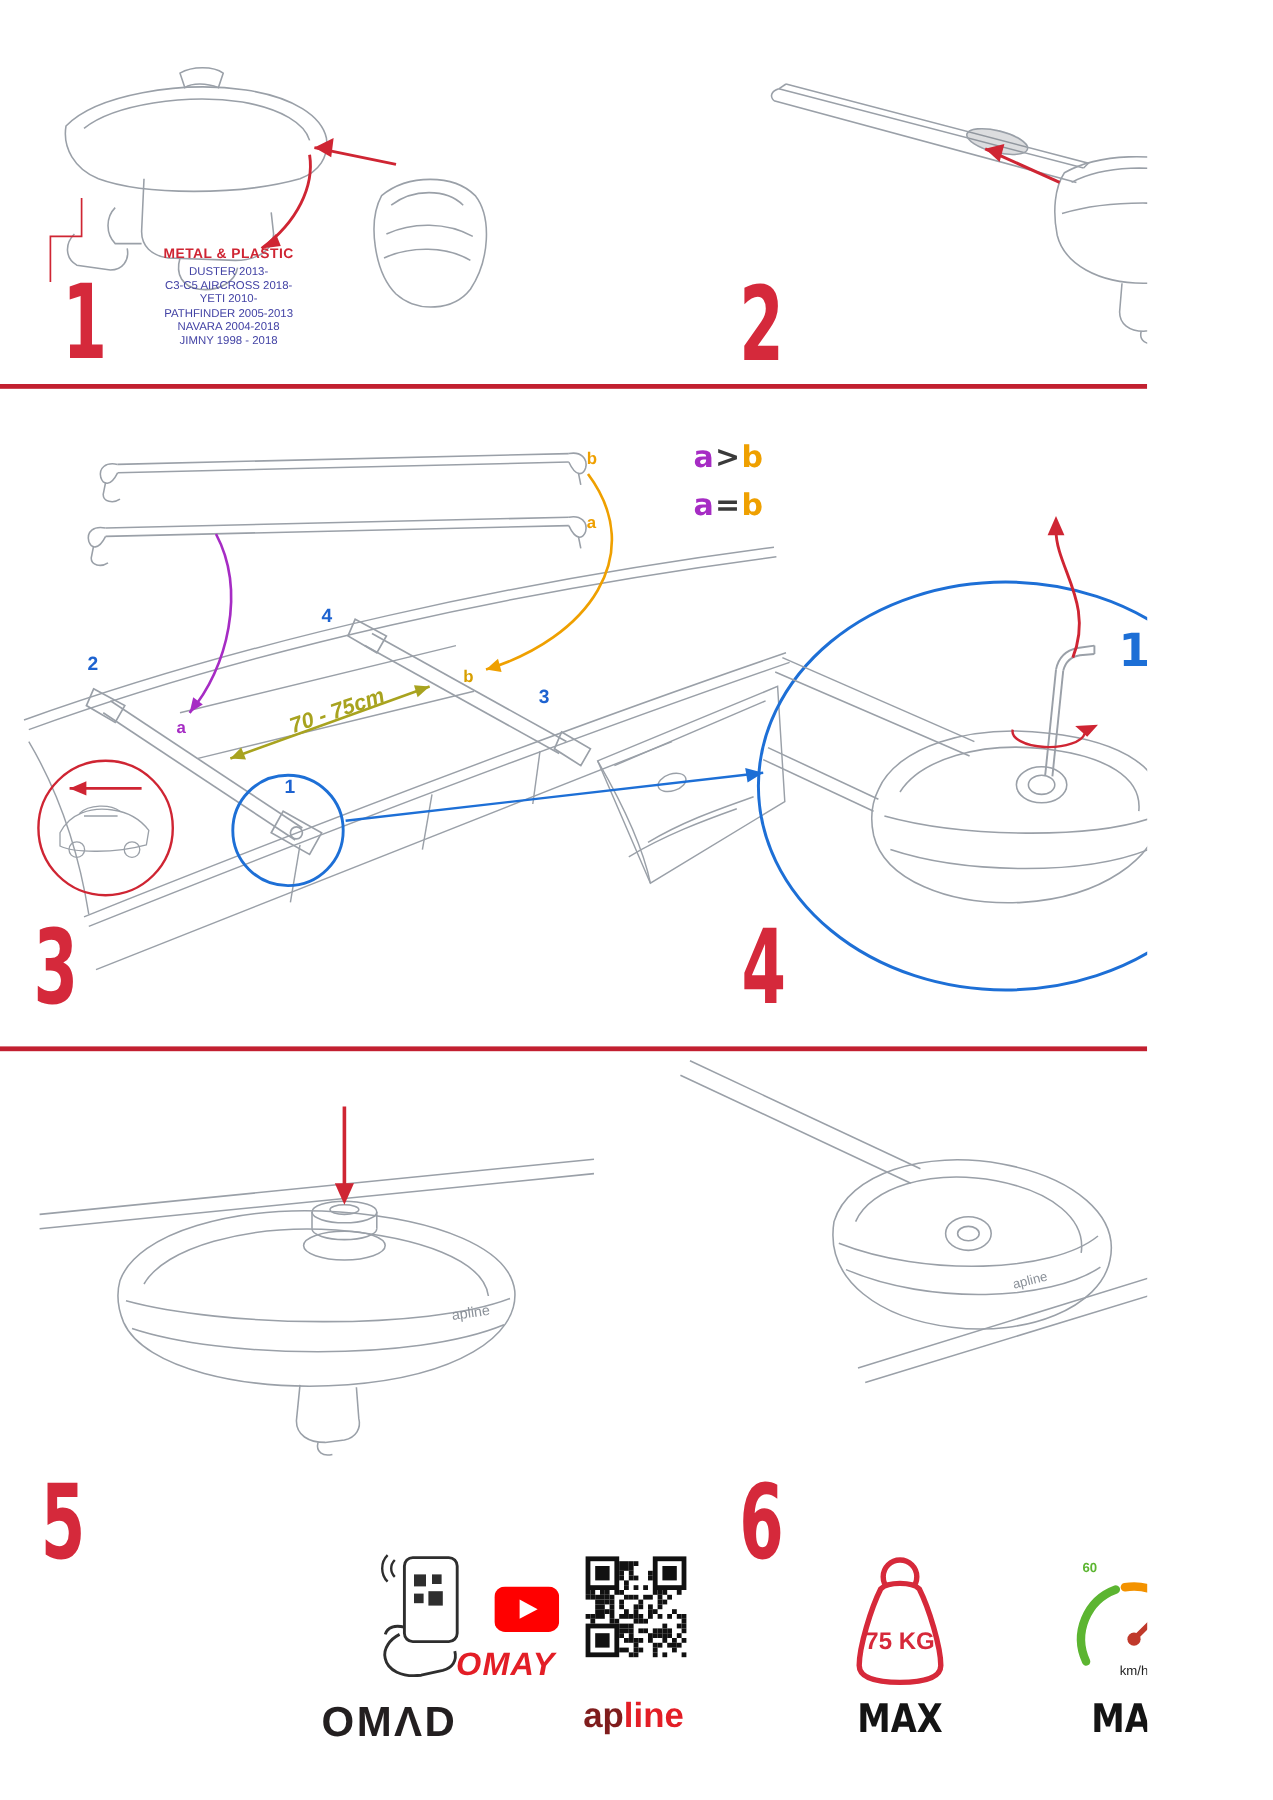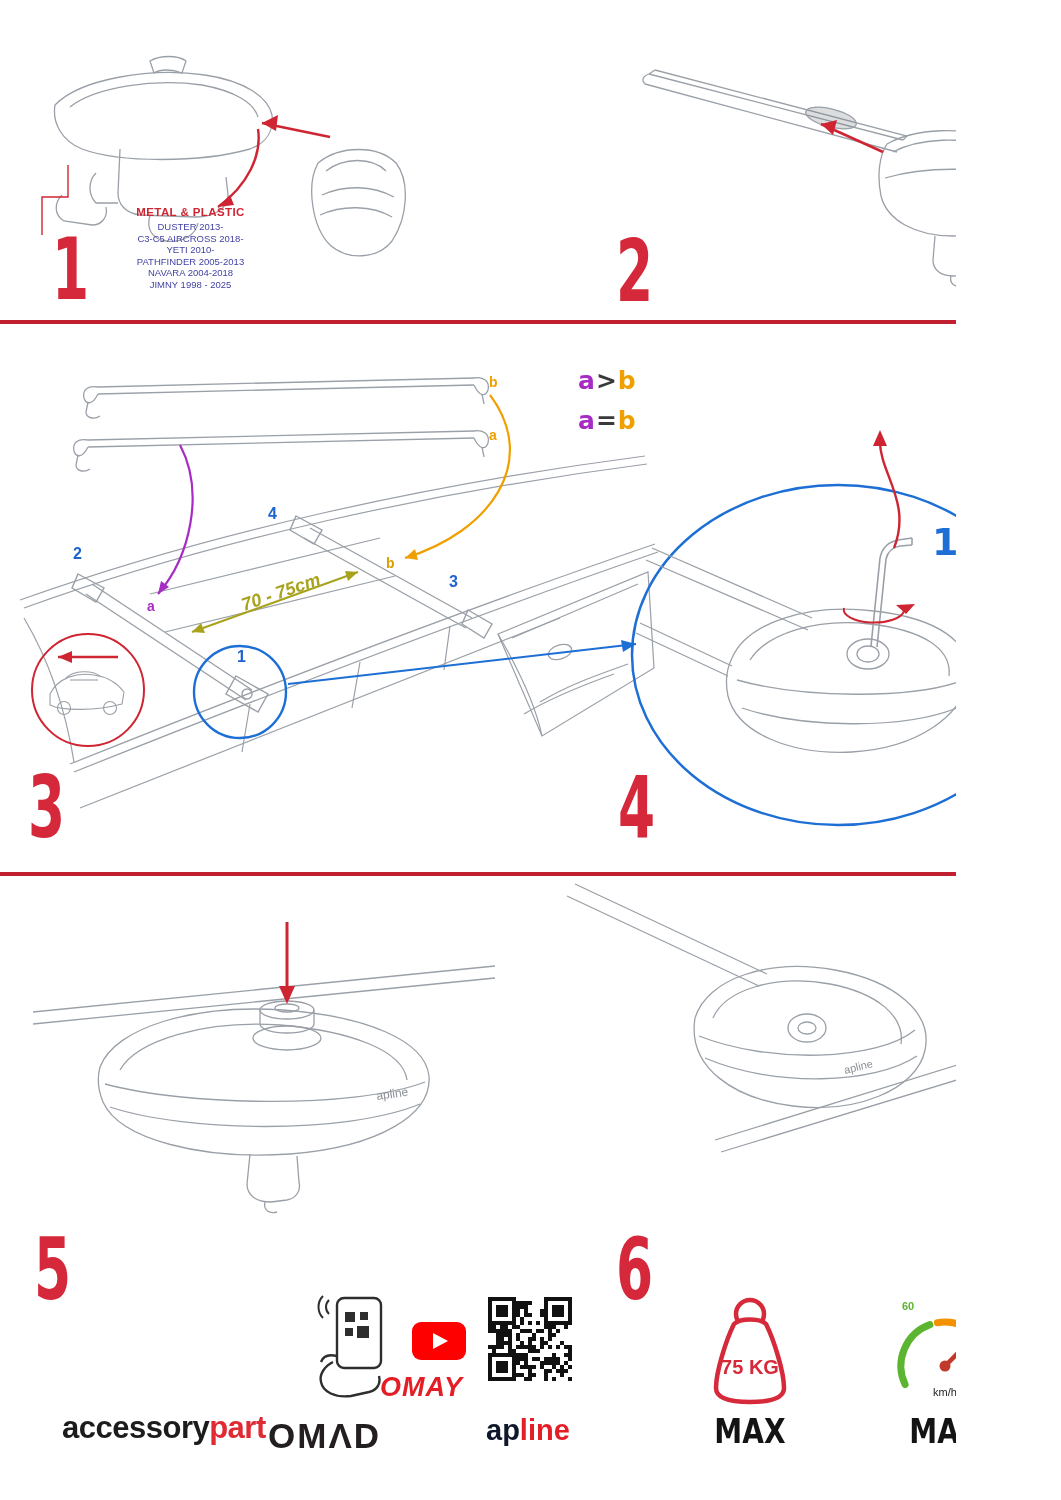--- a/index.html
+++ b/index.html
@@ -21,21 +21,21 @@
 .roofb{color:#d89f00}
 .measure{position:absolute;left:206px;top:582px;width:150px;text-align:center;color:#a8a31f;font-size:18px;font-style:italic;font-weight:700;transform:rotate(-19deg)}
 .seq{position:absolute;left:870px;top:380px;color:#1d6fd6;font-size:38px;font-weight:700;font-family:"DejaVu Sans",sans-serif}
 .callout1{position:absolute;left:932px;top:520px;color:#1d6fd6;font-size:38px;font-weight:700;font-family:"DejaVu Sans",sans-serif}
 .fly{position:absolute;left:118px;top:1330px;color:#2d3190;font-size:56px;font-weight:700;letter-spacing:6px;font-family:"DejaVu Sans",sans-serif}
 .wordmark{position:absolute;left:62px;top:1410px;font-size:31px;font-weight:700;letter-spacing:-.5px}
 .wordmark .b{color:#1c1c1c}.wordmark .r{color:#e02b35}
 .omad{position:absolute;left:268px;top:1416px;font-size:35px;font-weight:700;color:#231f20;letter-spacing:2px}
 .omay{position:absolute;left:380px;top:1372px;font-size:27px;font-weight:800;font-style:italic;color:#e31e26;letter-spacing:1px}
 .apline{position:absolute;left:486px;top:1414px;font-size:29px;font-weight:700}
-.apline .g{color:#0f172a}.apline .r{color:#e31e26}
+.apline .g{color:#7f1d1d}.apline .r{color:#e31e26}
 .maxlbl{position:absolute;width:120px;text-align:center;color:#141414;font-size:33px;font-weight:700;font-family:"DejaVu Sans",sans-serif;transform:scaleX(.85)}
 svg{display:block}
 </style>
 </head>
 <body>
 
 <div id="page">
 
   <svg class="abs" style="left:0;top:45px" width="440" height="265" viewBox="0 0 440 265">
     <g stroke="#9aa0a8" fill="none" stroke-width="1.3">
@@ -64,21 +64,21 @@
     </g>
   </svg>
 
   <div class="models">
     <div class="head">METAL &amp; PLASTIC</div>
     <div class="m">DUSTER 2013-</div>
     <div class="m">C3-C5 AIRCROSS 2018-</div>
     <div class="m">YETI 2010-</div>
     <div class="m">PATHFINDER 2005-2013</div>
     <div class="m">NAVARA 2004-2018</div>
-    <div class="m">JIMNY 1998 - 2025</div>
+    <div class="m">JIMNY 1998 - 2018</div>
   </div>
 
   <div class="stepnum" style="left:52px;top:232px">1</div>
 
   <svg class="abs" style="left:635px;top:48px" width="426" height="240" viewBox="0 0 426 240">
     <g stroke="#9aa0a8" fill="none" stroke-width="1.3">
       <path d="M14,26 L268,92"></path>
       <path d="M10,36 L262,104"></path>
       <path d="M14,26 C8,28 6,32 10,36"></path>
       <path d="M20,22 L272,88 L268,92"></path>
@@ -275,23 +275,20 @@
       <ellipse cx="262" cy="150" rx="19" ry="14"></ellipse>
       <ellipse cx="262" cy="150" rx="9" ry="6"></ellipse>
       <path d="M170,262 L435,180"></path>
         <path d="M176,274 L438,194"></path>
     </g>
     <text x="300" y="196" transform="rotate(-14 300 196)" font-size="11" fill="#8a9098">apline</text>
   </svg>
 
   <div class="stepnum" style="left:616px;top:1232px">6</div>
 
-  <div class="wordmark">
-    <span class="b">accessory</span><span class="r">part</span>
-  </div>
 
   <svg class="abs" style="left:303px;top:1292px" width="95" height="108" viewBox="0 0 95 108">
     <g stroke="#2e2e2e" fill="none" stroke-width="2.4">
       <rect x="34" y="6" width="44" height="70" rx="7"></rect>
       <path d="M30,70 C22,74 16,82 18,90 C20,100 32,106 48,104 L66,100 C74,98 78,92 76,84"></path>
       <path d="M34,64 C26,62 20,64 18,70"></path>
     </g>
     <g fill="#2e2e2e">
       <rect x="42" y="20" width="10" height="10"></rect>
       <rect x="57" y="20" width="8" height="8"></rect>

